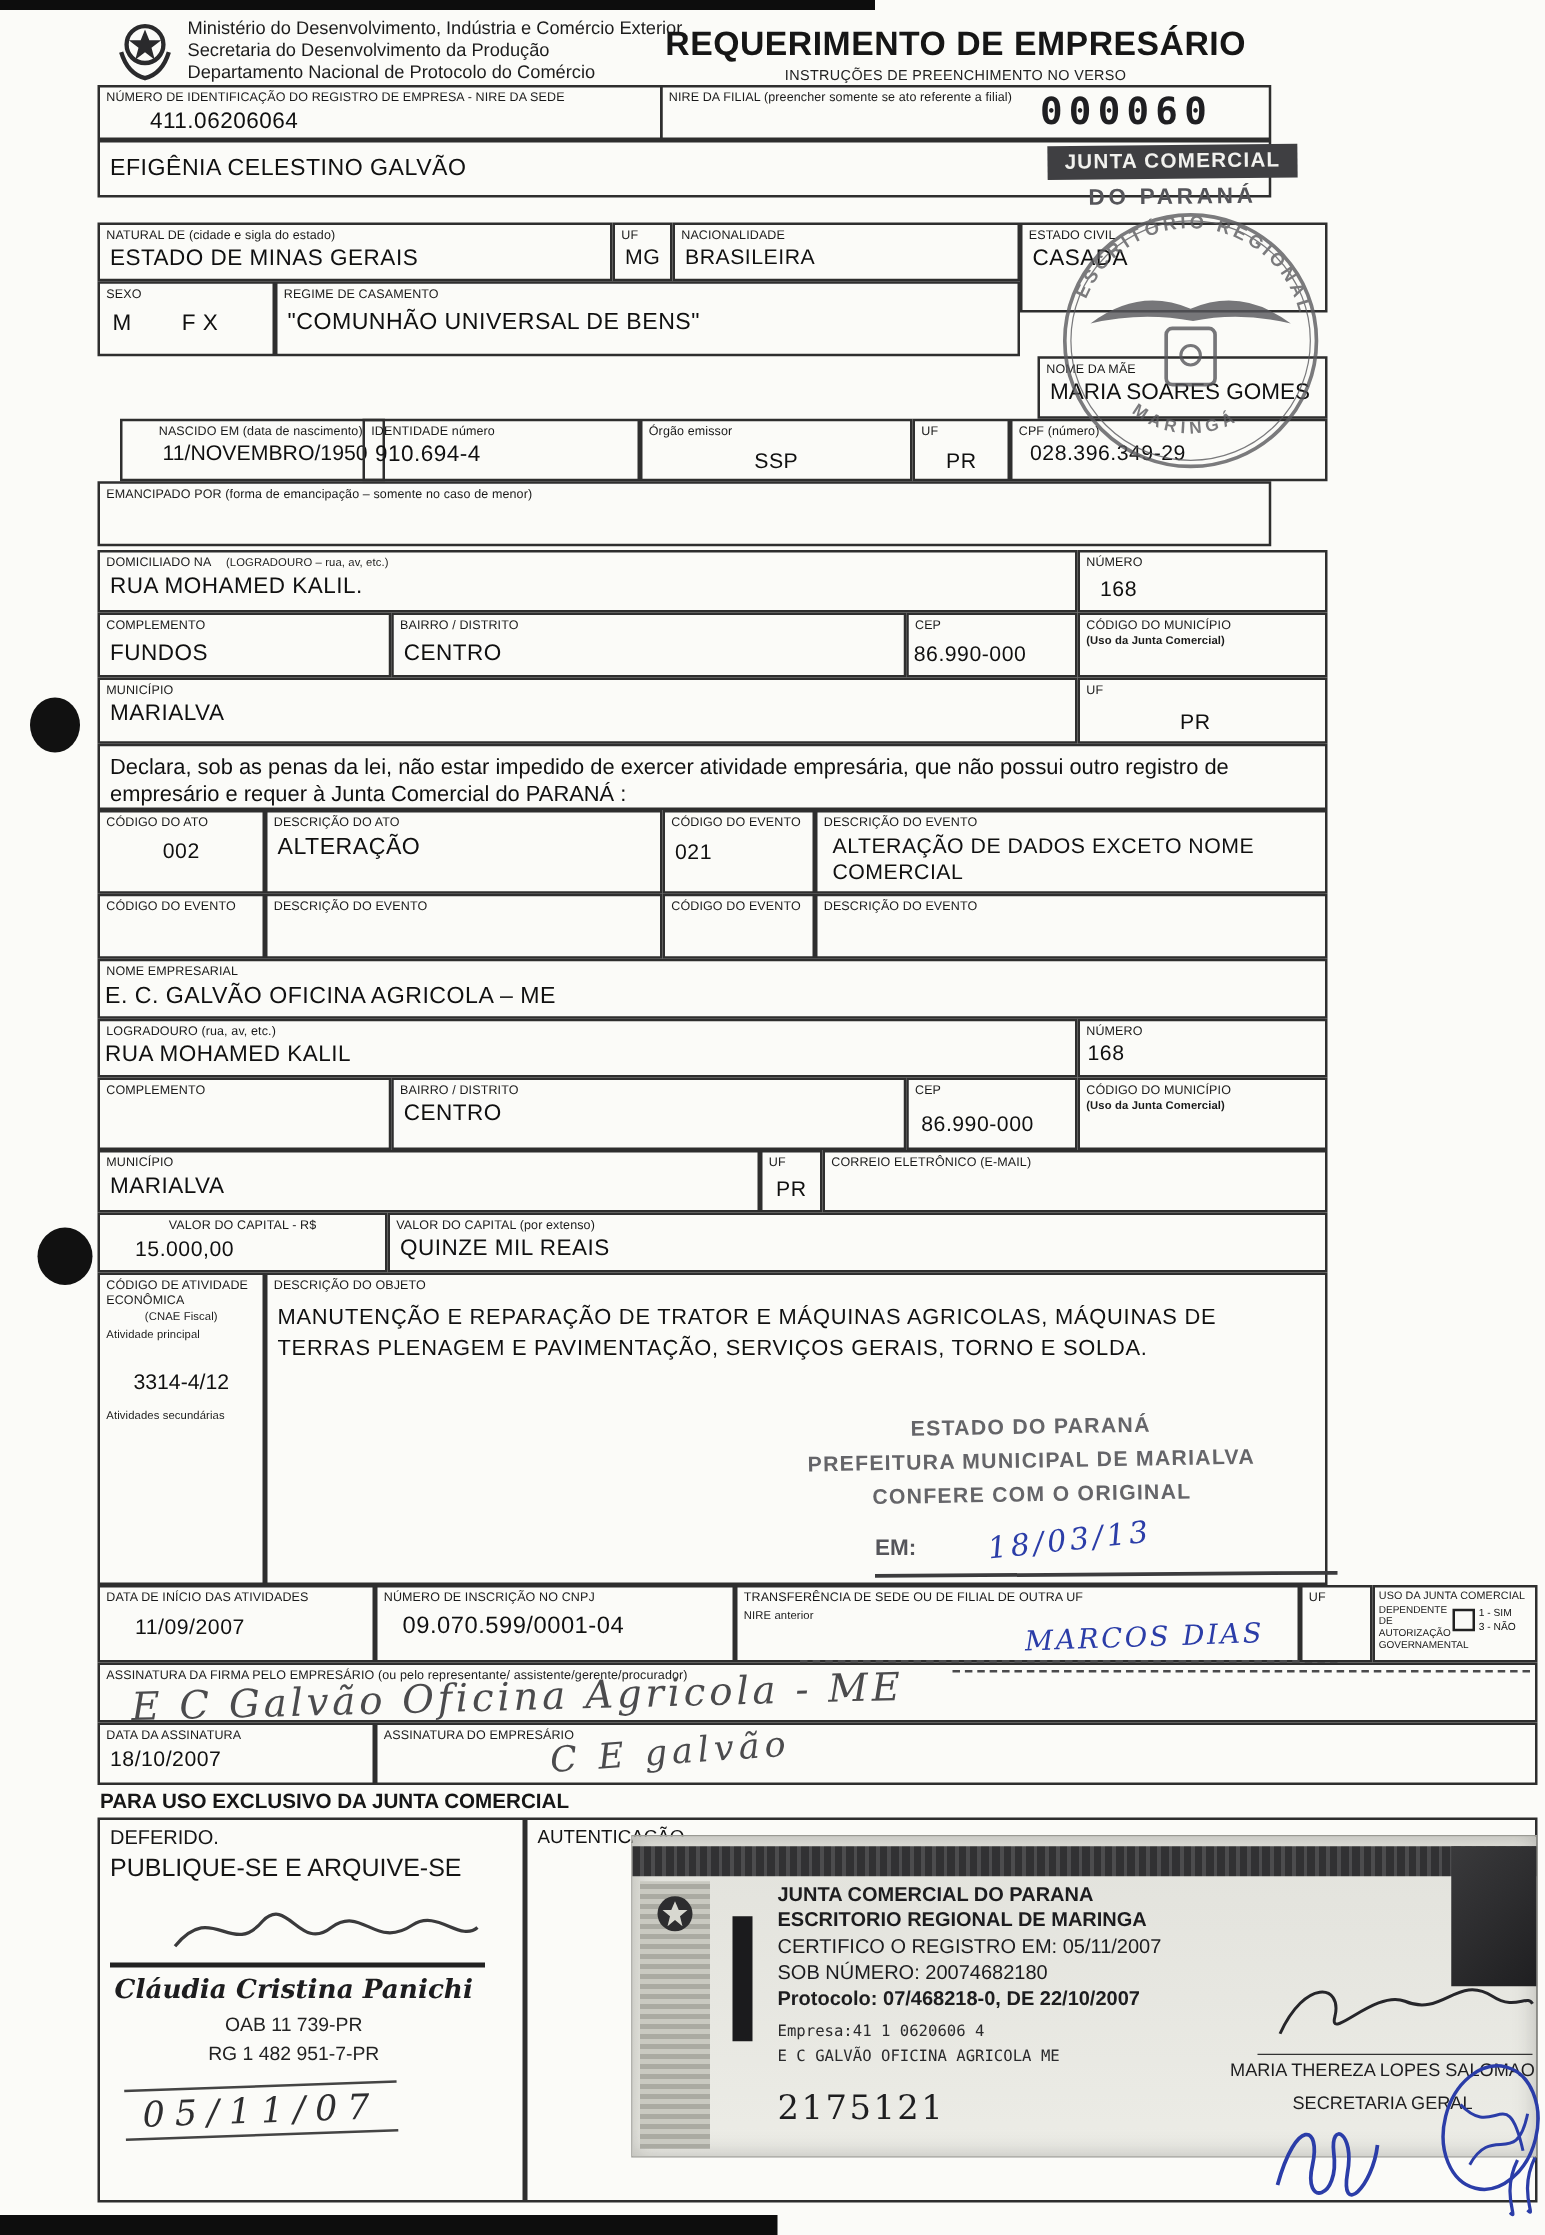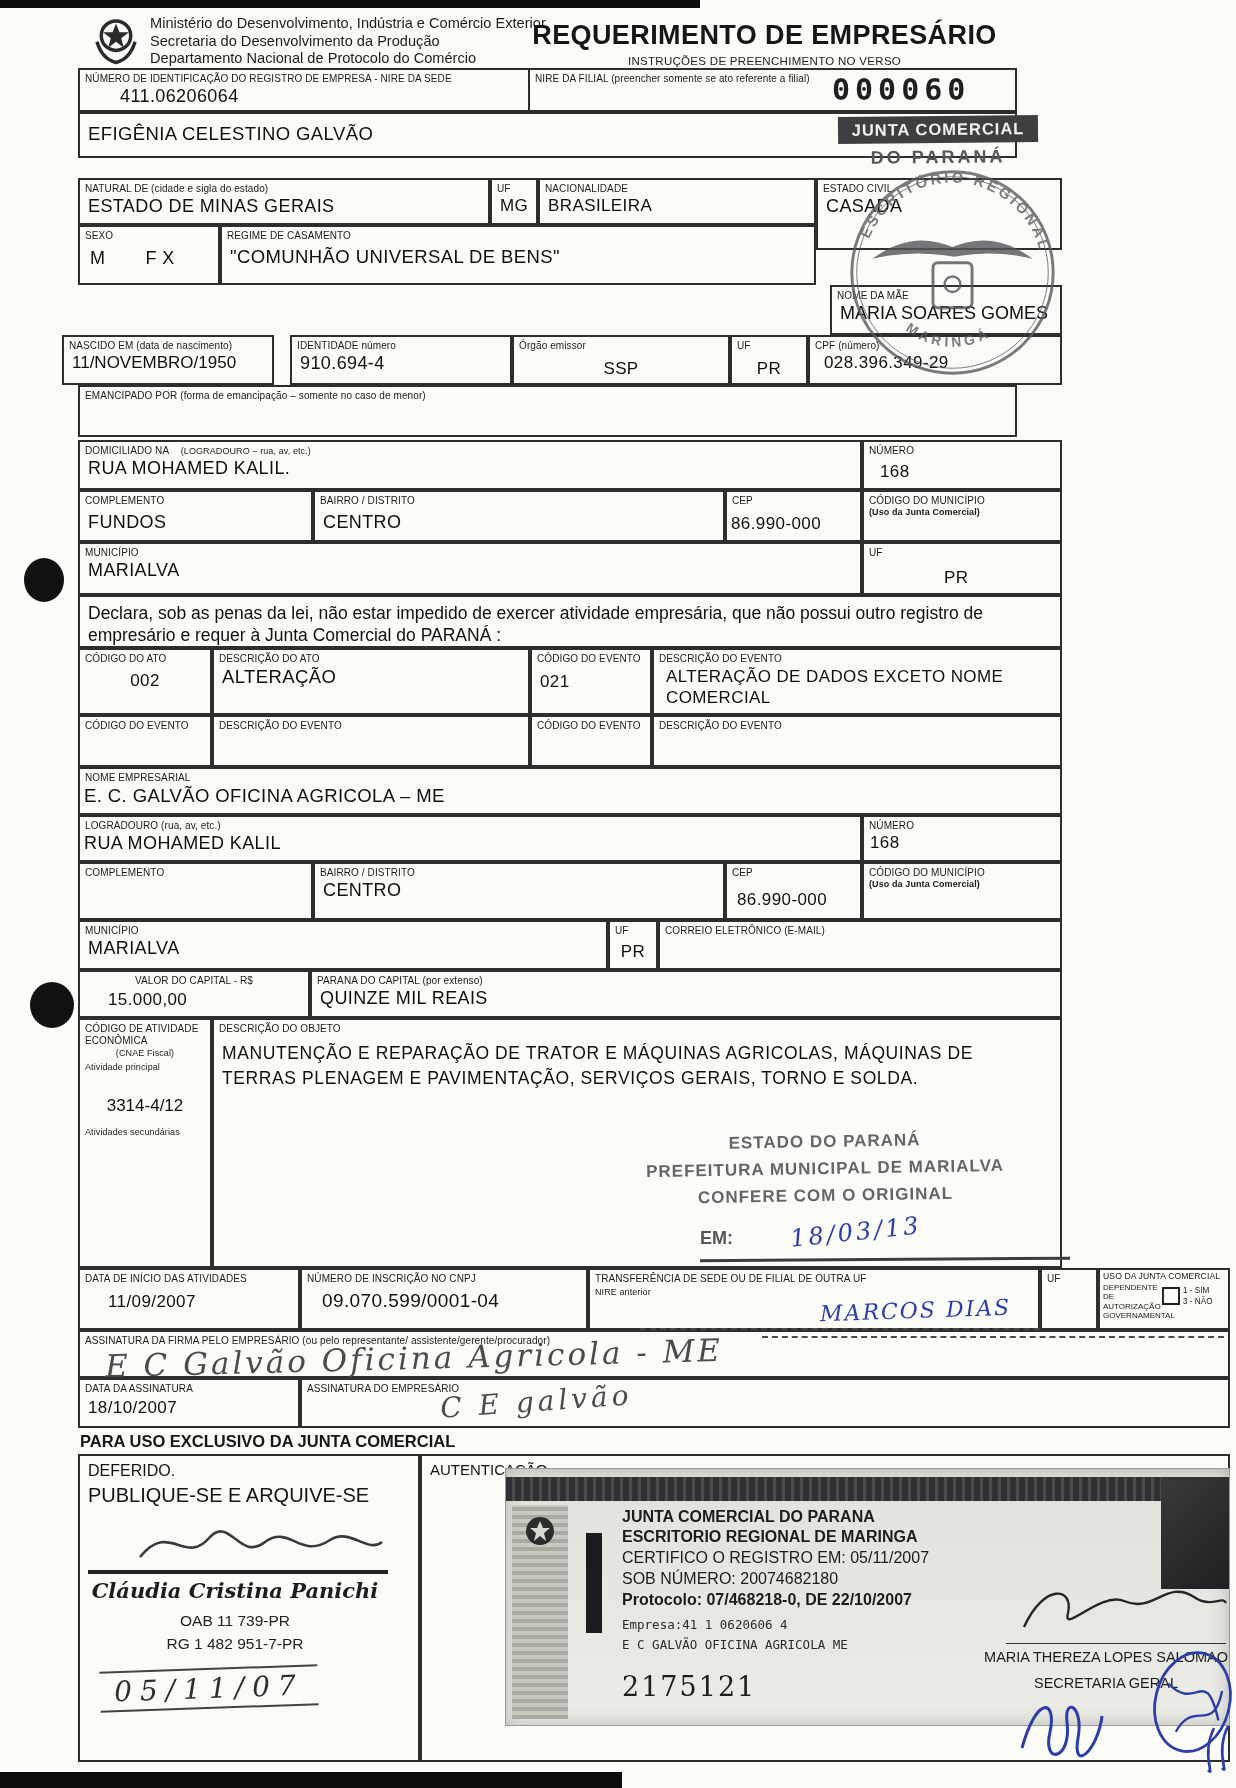--- a/index.html
+++ b/index.html
@@ -86,21 +86,21 @@
   <div class="c" style="left:220px;top:225px;width:596px;height:60px;">
     <div class="l">REGIME DE CASAMENTO</div>
     <div class="v" style="font-size:18.5px;margin-top:3px;">"COMUNHÃO UNIVERSAL DE BENS"</div>
   </div>
 
   <div class="c" style="left:830px;top:285px;width:232px;height:50px;">
     <div class="l">NOME DA MÃE</div>
     <div class="v" style="font-size:18px;letter-spacing:0;">MARIA SOARES GOMES</div>
   </div>
 
-  <div class="c" style="left:62px;top:335px;width:212px;height:50px;">
+  <div class="c" style="left:96px;top:335px;width:212px;height:50px;padding-left:24px;">
     <div class="l">NASCIDO EM (data de nascimento)</div>
     <div class="v" style="letter-spacing:0;">11/NOVEMBRO/1950</div>
   </div>
   <div class="c" style="left:290px;top:335px;width:222px;height:50px;">
     <div class="l">IDENTIDADE número</div>
     <div class="v" style="font-size:18px;">910.694-4</div>
   </div>
   <div class="c" style="left:512px;top:335px;width:218px;height:50px;">
     <div class="l">Órgão emissor</div>
     <div class="v ctr" style="margin-top:6px;">SSP</div>
@@ -250,21 +250,21 @@
   </div>
   <div class="c" style="left:658px;top:920px;width:404px;height:50px;">
     <div class="l">CORREIO ELETRÔNICO (E-MAIL)</div>
   </div>
 
   <div class="c" style="left:78px;top:970px;width:232px;height:48px;">
     <div class="l ctr">VALOR DO CAPITAL - R$</div>
     <div class="v" style="padding-left:28px;margin-top:2px;">15.000,00</div>
   </div>
   <div class="c" style="left:310px;top:970px;width:752px;height:48px;">
-    <div class="l">PARANA DO CAPITAL (por extenso)</div>
+    <div class="l">VALOR DO CAPITAL (por extenso)</div>
     <div class="v" style="font-size:18px;">QUINZE MIL REAIS</div>
   </div>
 
   <div class="c" style="left:78px;top:1018px;width:134px;height:250px;">
     <div class="l" style="padding-bottom:0;">CÓDIGO DE ATIVIDADE</div>
     <div class="l" style="padding-top:0;">ECONÔMICA</div>
     <div class="l l2 ctr" style="padding-top:2px;">(CNAE Fiscal)</div>
     <div class="l l2" style="padding-top:4px;">Atividade principal</div>
     <div class="v ctr" style="margin-top:22px;letter-spacing:0;">3314-4/12</div>
     <div class="l l2" style="padding-top:10px;">Atividades secundárias</div>

